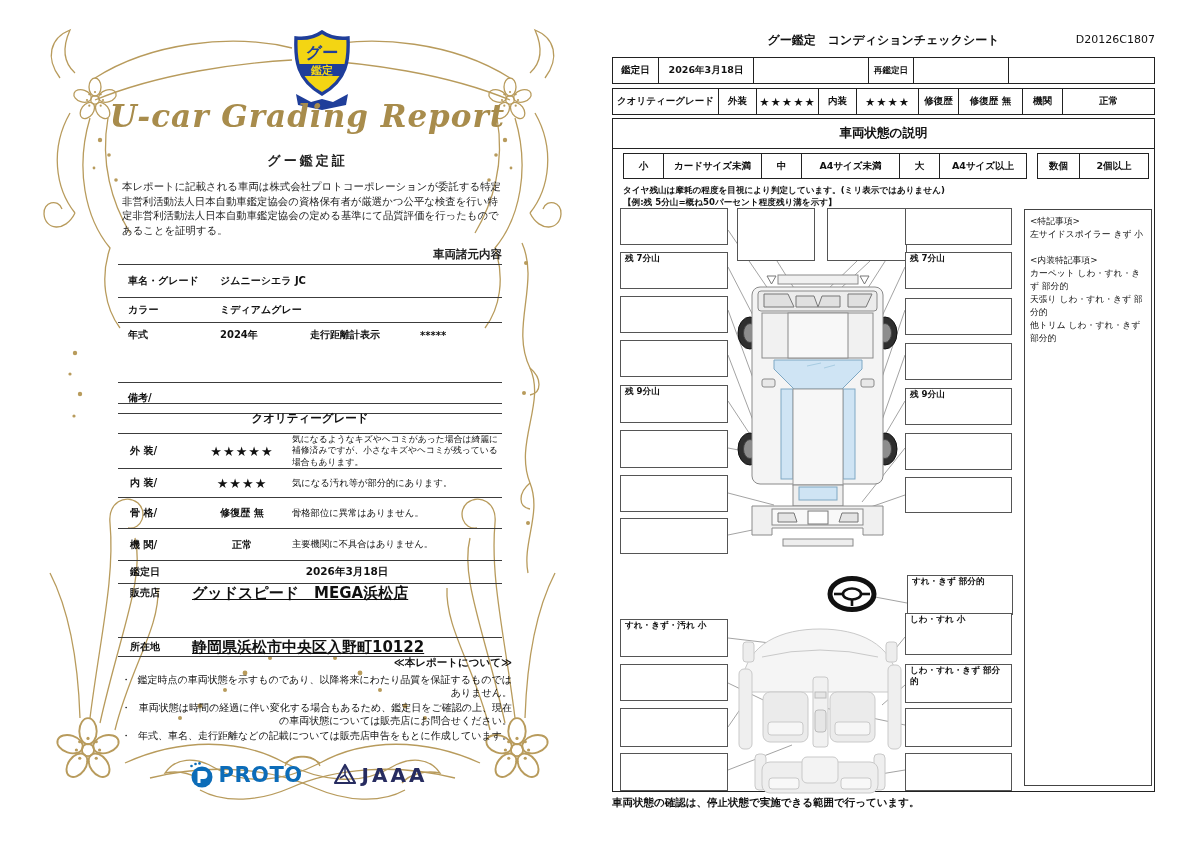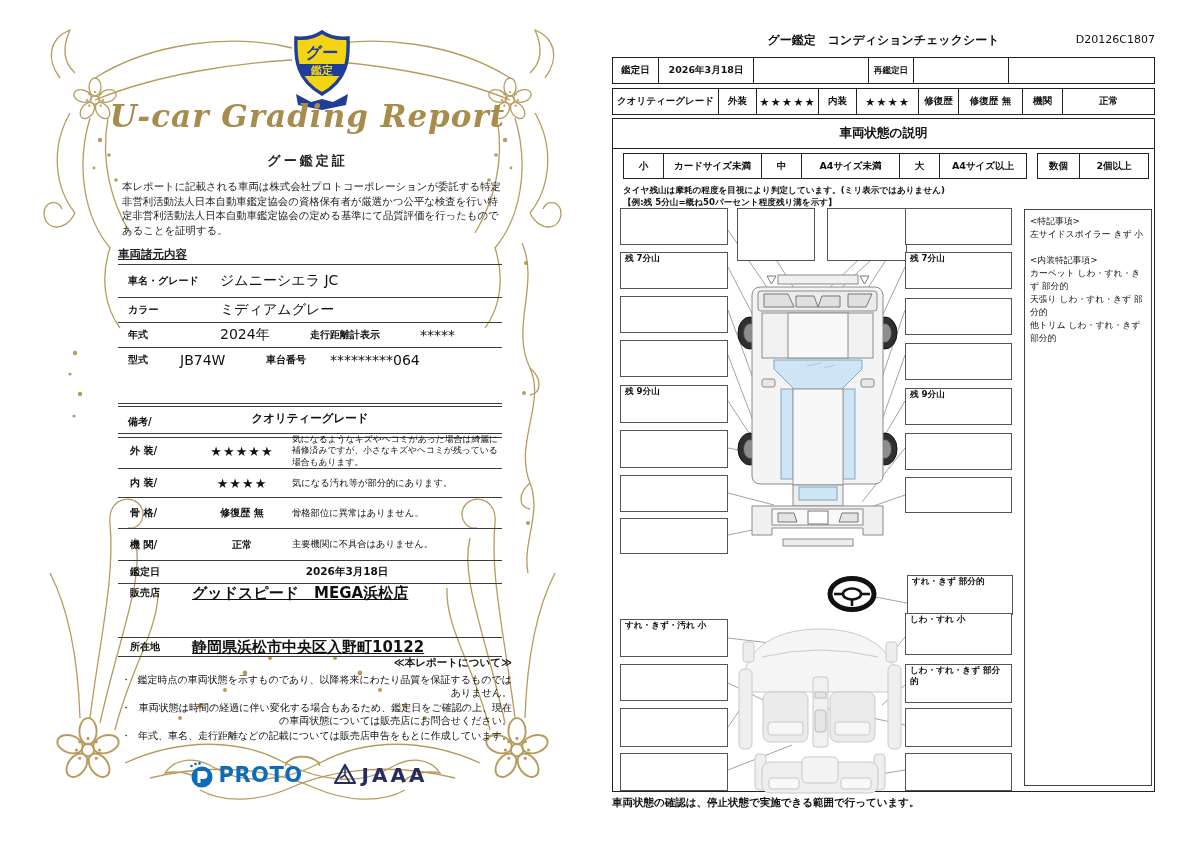--- a/index.html
+++ b/index.html
@@ -9,27 +9,27 @@
 
   
   .orn-svg{position:absolute;left:30px;top:18px;}
   .cert-title{position:absolute;left:85px;top:98px;width:445px;text-align:center;
       font-family:"DejaVu Serif","Liberation Serif",serif;font-style:italic;font-weight:700;
       font-size:31px;color:#a88c4c;letter-spacing:1px;}
   .cert-subtitle{position:absolute;left:85px;top:152px;width:445px;text-align:center;
       font-size:13px;font-weight:700;letter-spacing:3px;color:#222;}
   .cert-intro{position:absolute;left:122px;top:179px;width:382px;font-size:10.4px;
       line-height:14.6px;color:#222;font-weight:500;}
-  .sec-title{position:absolute;left:118px;width:384px;text-align:left;font-size:11.5px;
-      font-weight:700;color:#222;text-decoration:underline;}
+  .sec-title{position:absolute;left:118px;width:384px;text-align:right;font-size:11.5px;
+      font-weight:700;color:#222;}
   .spec,.grade{position:absolute;left:118px;width:384px;}
   .srow,.grow{display:flex;align-items:center;border-top:1px solid #3c3c3c;box-sizing:border-box;}
   .spec .srow:last-child,.grade .grow:last-child{border-bottom:1px solid #3c3c3c;margin-top:35px;}
   .lab{padding-left:10px;font-weight:700;font-size:10px;flex-shrink:0;}
-  .val{font-size:14px;font-weight:400;}
+  .val{font-size:10px;font-weight:700;}
   .gstars{text-align:center;font-size:13px;letter-spacing:1px;flex-shrink:0;}
   .gval{text-align:center;font-size:10px;font-weight:700;flex-shrink:0;}
   .gdesc{flex:1;font-size:8.8px;line-height:11.6px;font-weight:500;padding-right:2px;}
   .gdesc2{flex:1;font-size:9.3px;font-weight:500;}
   .cval{flex:1;text-align:center;font-weight:700;font-size:10.5px;}
   .cval-sm{flex:1;font-weight:600;font-size:15px;text-decoration:underline;}
   .gtitle-row{justify-content:center;font-size:11.5px;font-weight:700;}
   .about{position:absolute;left:120px;top:656px;width:392px;text-align:right;}
   .about-title{font-size:10.5px;font-weight:700;margin-bottom:3px;}
   .ab-item{position:relative;padding-left:13px;font-size:10px;line-height:13.4px;
@@ -174,26 +174,20 @@
     </div>
     <div class="srow" style="height:25px">
       <span class="lab" style="width:92px">カラー</span>
       <span class="val">ミディアムグレー</span>
     </div>
     <div class="srow" style="height:25px">
       <span class="lab" style="width:92px">年式</span>
       <span class="val" style="width:90px">2024年</span>
       <span class="lab" style="width:110px;padding-left:0">走行距離計表示</span>
       <span class="val">*****</span>
-    </div>
-    <div class="srow" style="height:24px">
-      <span class="lab" style="width:52px">型式</span>
-      <span class="val" style="width:86px">JB74W</span>
-      <span class="lab" style="width:64px;padding-left:0">車台番号</span>
-      <span class="val">*********064</span>
     </div>
     <div class="srow" style="height:32px">
       <span class="lab">備考/</span>
     </div>
   </div>
 
   <div class="grade" style="top:403px">
     <div class="grow gtitle-row" style="height:30px">
       <span>クオリティーグレード</span>
     </div>

